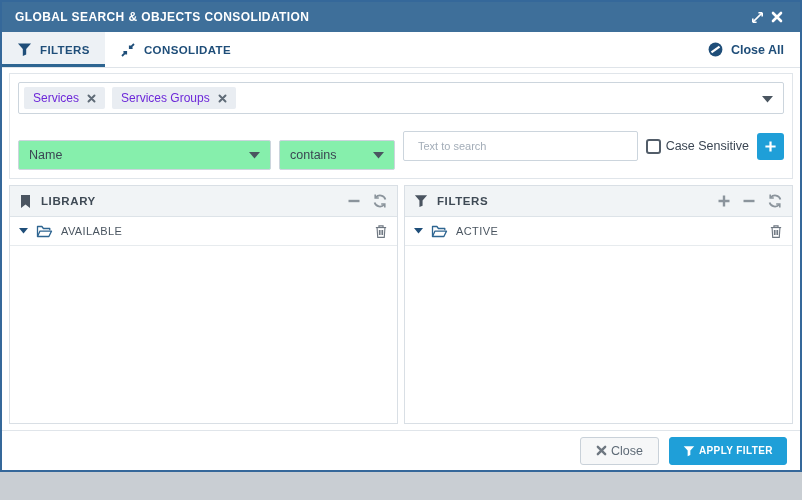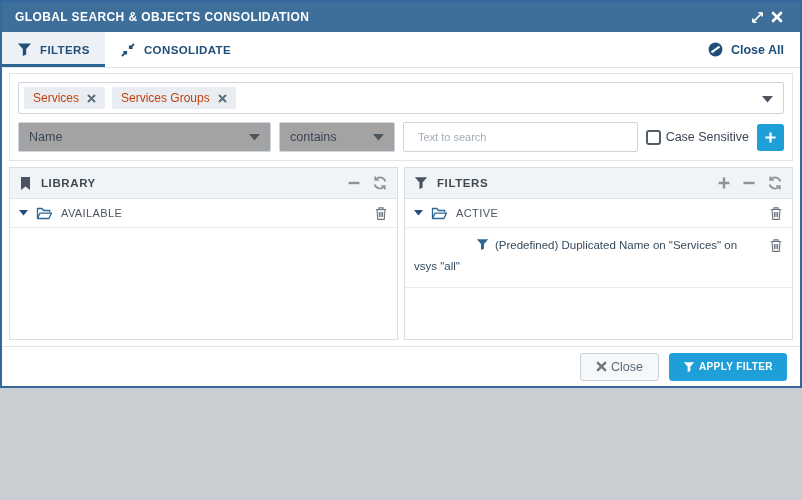--- a/index.html
+++ b/index.html
@@ -1,18 +1,18 @@
 <!DOCTYPE html>
 <html><head>
 <meta charset="utf-8">
 <style>
   html,body{margin:0;padding:0;background:#c9ced3;}
   *{box-sizing:border-box;}
   .dialog{
-    position:relative;width:802px;height:388px;background:#fff;
+    position:relative;width:802px;height:472px;background:#fff;
     border:2px solid #35689a;display:flex;flex-direction:column;
     font-family:"Liberation Sans",sans-serif;color:#3b4653;overflow:hidden;
   }
   
   .titlebar{height:30px;flex:0 0 30px;background:#3e6f9a;display:flex;align-items:center;padding:0 13px;}
   .titlebar .title{color:#fff;font-size:12px;font-weight:bold;letter-spacing:.4px;}
   .titlebar .tb-spacer{flex:1;}
   .tb-icon{display:flex;align-items:center;justify-content:center;width:20px;height:20px;cursor:pointer;}
   
   .tabbar{height:36px;flex:0 0 36px;display:flex;align-items:stretch;border-bottom:1px solid #dfe4e9;}
@@ -20,26 +20,26 @@
        color:#1f4e79;letter-spacing:.4px;cursor:pointer;position:relative;}
   .tab.active{background:#edf1f5;box-shadow:inset 0 -3px 0 #2e6591;}
   .clear-all{display:flex;align-items:center;gap:7px;padding:0 16px;cursor:pointer;
              font-size:12.5px;font-weight:600;color:#1f4e79;}
   .spacer{flex:1;}
   
   .section{margin:5px 7px 0 7px;border:1px solid #e0e5ea;padding:8px;flex:0 0 auto;}
   .chips-box{position:relative;border:1px solid #ccd5dd;border-radius:2px;min-height:32px;
              display:flex;align-items:center;padding:3px 30px 3px 5px;cursor:pointer;}
   .chip{background:#e9edf2;border-radius:2px;display:flex;align-items:center;gap:8px;
-        padding:4px 9px;font-size:12px;color:#c2410c;margin-right:7px;}
+        padding:4px 9px;font-size:12px;color:#6d28d9;margin-right:7px;}
   .chip .x{display:flex;align-items:center;cursor:pointer;}
   .chips-caret{position:absolute;right:10px;top:50%;transform:translateY(-50%);}
   .builder-row{margin-top:8px;display:flex;align-items:center;gap:8px;}
   .select{height:30px;border:1px solid #ccd5dd;border-radius:2px;display:flex;align-items:center;
-          justify-content:space-between;padding:0 10px;font-size:12.5px;color:#3b4653;cursor:pointer;background:#a3a3a3;}
+          justify-content:space-between;padding:0 10px;font-size:12.5px;color:#3b4653;cursor:pointer;background:#86efac;margin-top:18px;}
   .select.field{width:253px;flex:0 0 253px;}
   .select.op{width:116px;flex:0 0 116px;}
   .text-input{flex:1;height:30px;border:1px solid #ccd5dd;border-radius:2px;padding:0 14px;
               font-size:11px;color:#be185d;font-family:"Liberation Sans",sans-serif;outline:none;}
   .text-input::placeholder{color:#a3adb8;}
   .cs-group{display:flex;align-items:center;gap:5px;flex:0 0 auto;cursor:pointer;}
   .checkbox{width:15px;height:15px;border:2px solid #525d69;border-radius:3px;background:#fff;}
   .cs-label{font-size:12.5px;color:#3b4653;}
   .add-btn{width:27px;height:27px;flex:0 0 27px;background:#1f9fd8;border-radius:3px;border:none;
            display:flex;align-items:center;justify-content:center;cursor:pointer;}
@@ -249,35 +249,20 @@
           <span class="tree-label">ACTIVE</span>
           <span class="row-trash">
             <svg width="14" height="15" viewBox="0 0 14 16" fill="none" stroke="#6e7781" stroke-width="1.2">
               <path d="M1.5 3.8h11"></path>
                 <path d="M4.8 3.8V2h4.4v1.8"></path>
               <path d="M2.8 3.8l.7 10.4h7l.7-10.4"></path>
               <path d="M5.3 6.3v5.4M7 6.3v5.4M8.7 6.3v5.4"></path>
             </svg>
           </span>
         </div>
-        <div class="filter-item">
-          <div class="fi-text">
-            <svg width="13" height="13" viewBox="0 0 16 16" fill="#2e6591">
-              <path d="M1 1.5h14L9.8 7.4v5.9l-3.6 1.6V7.4z"></path>
-            </svg><span>(Predefined) Duplicated Name on "Services" on vsys "all"</span>
-          </div>
-          <span class="fi-trash">
-            <svg width="14" height="15" viewBox="0 0 14 16" fill="none" stroke="#6e7781" stroke-width="1.2">
-              <path d="M1.5 3.8h11"></path>
-                <path d="M4.8 3.8V2h4.4v1.8"></path>
-              <path d="M2.8 3.8l.7 10.4h7l.7-10.4"></path>
-              <path d="M5.3 6.3v5.4M7 6.3v5.4M8.7 6.3v5.4"></path>
-            </svg>
-          </span>
-        </div>
       </div>
     </div>
   </div>
 
   <div class="footer">
     <button class="btn btn-close">
       <svg width="11" height="11" viewBox="0 0 12 12" stroke="#6e7781" stroke-width="2.6" stroke-linecap="round" fill="none">
         <path d="M2 2l8 8M10 2l-8 8"></path>
       </svg>
       <span>Close</span>

